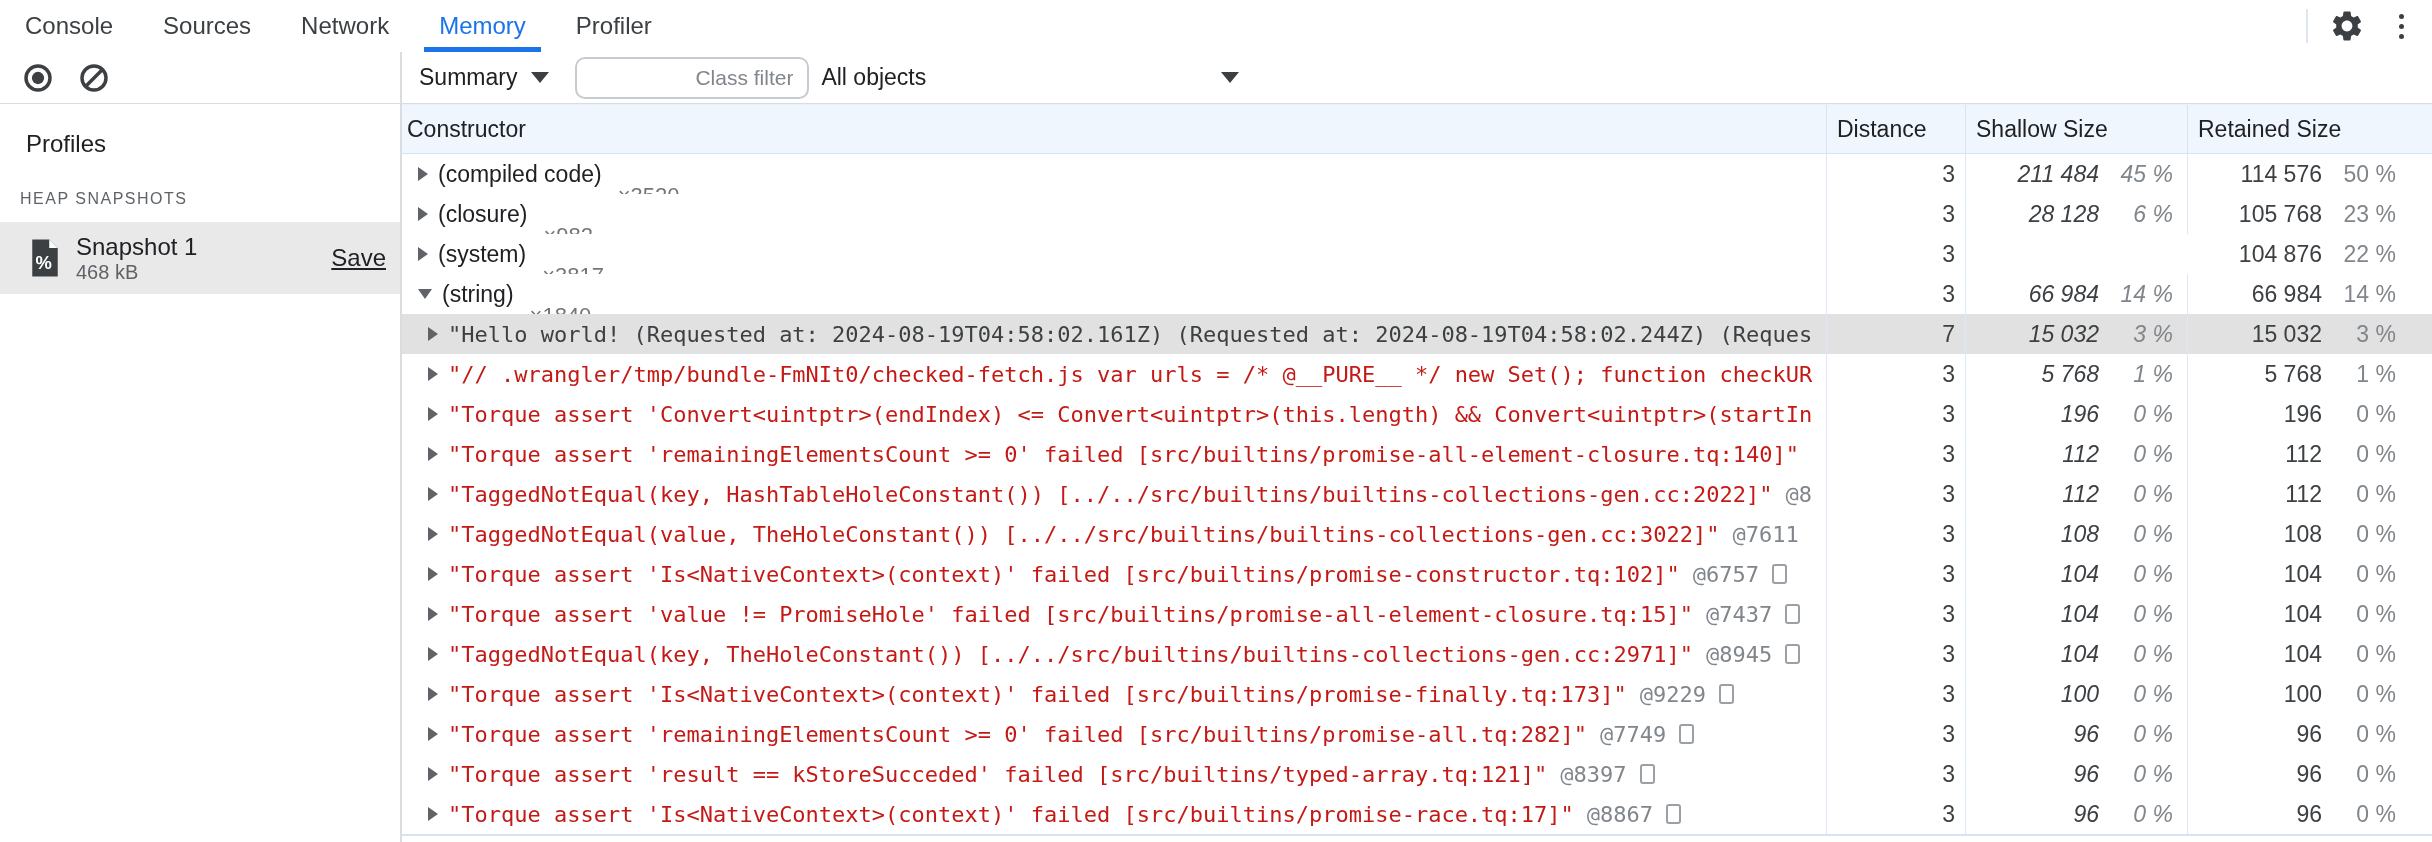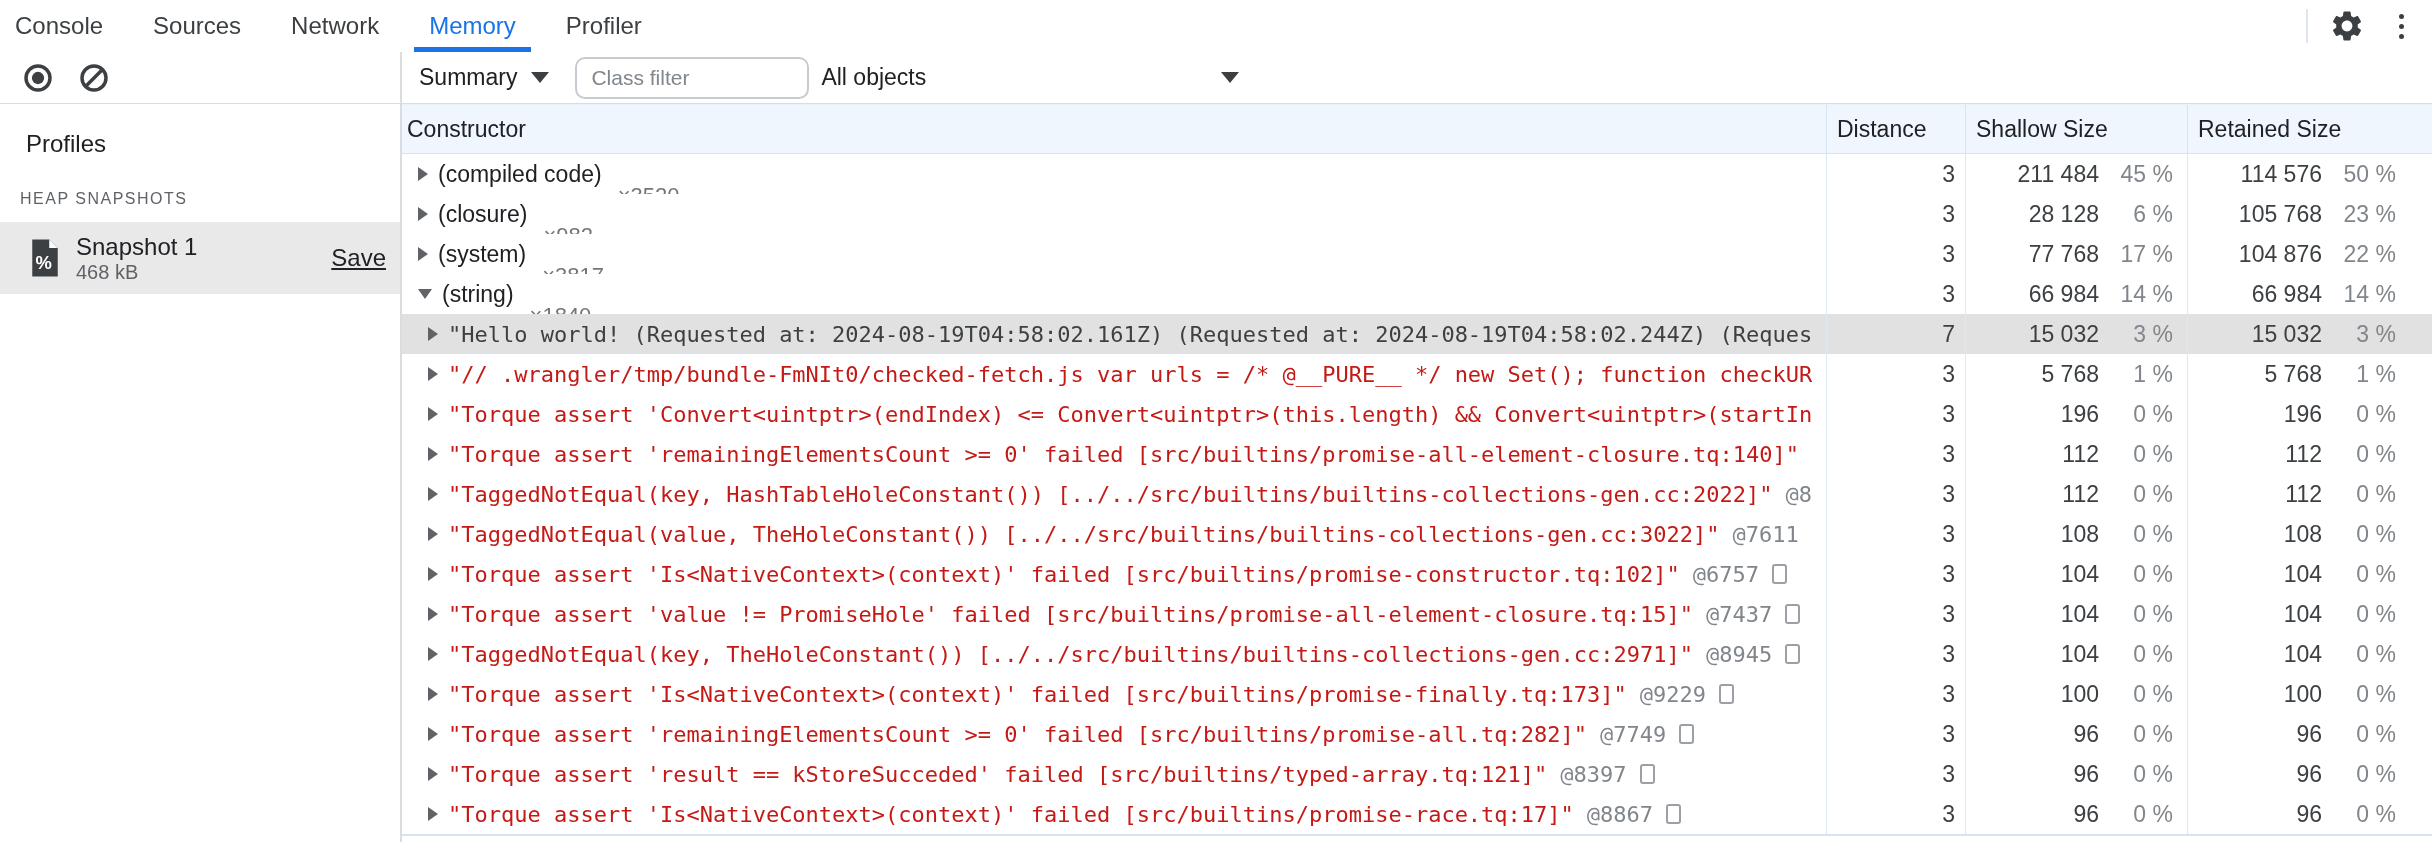--- a/index.html
+++ b/index.html
@@ -6,21 +6,21 @@
     --blue:#1a73e8; --text:#3c4043; --dark:#202124; --gray:#5f6368;
     --gray2:#80868b; --red:#c41a16; --line:#dce8f8; --hline:#d5e3f5;
     --headbg:#f0f6fd; --border:#dadce0; --sel:#e1e1e1; --sbsel:#e9e9e9;
   }
   *{margin:0;padding:0;box-sizing:border-box;}
   html,body{background:#fff;}
   body{font-family:"Liberation Sans",sans-serif;color:var(--text);}
   .devtools{width:2432px;height:842px;background:#fff;overflow:hidden;display:flex;flex-direction:column;}
 
   
-  .tabbar{height:52px;flex:none;display:flex;align-items:center;background:#fff;}
+  .tabbar{height:52px;flex:none;display:flex;align-items:center;padding-left:10px;background:#fff;}
   .tab{height:52px;line-height:52px;padding:0 15px;margin-right:20px;font-size:24px;color:var(--text);position:relative;cursor:pointer;white-space:nowrap;}
   .tab.active{color:var(--blue);}
   .tab.active::after{content:"";position:absolute;left:0;right:0;bottom:0;height:5px;background:var(--blue);}
   .tabbar-spacer{flex:1;}
   .tabbar-divider{width:2px;height:34px;background:#dfe6ef;margin-right:16px;}
   .icon-btn{width:46px;height:46px;display:flex;align-items:center;justify-content:center;cursor:pointer;margin-right:8px;}
   .kebab{display:flex;flex-direction:column;gap:5px;align-items:center;}
   .kebab i{width:5px;height:5px;border-radius:50%;background:#3c4043;display:block;}
 
   
@@ -36,21 +36,21 @@
   .snapshot-icon{width:34px;height:40px;margin-right:14px;flex:none;}
   .snapshot-meta{flex:1;min-width:0;}
   .snapshot-name{font-size:24px;color:var(--dark);line-height:28px;}
   .snapshot-size{font-size:20px;color:var(--gray);line-height:22px;}
   .save-link{font-size:24px;color:var(--dark);text-decoration:underline;cursor:pointer;}
 
   
   .main-toolbar{height:52px;flex:none;border-bottom:1px solid var(--border);display:flex;align-items:center;padding-left:17px;}
   .select-pill{display:flex;align-items:center;font-size:23px;color:var(--dark);cursor:pointer;}
   .select-arrow{width:0;height:0;border-left:9px solid transparent;border-right:9px solid transparent;border-top:11px solid #3c4043;margin-left:14px;}
-  .class-filter{margin-left:26px;width:234px;height:42px;border:2px solid #c6cbd1;border-radius:10px;font-size:21px;padding:0 14px;color:var(--dark);outline:none;font-family:"Liberation Sans",sans-serif;}
+  .class-filter{margin-left:26px;width:234px;height:42px;border:2px solid #c6cbd1;border-radius:10px;font-size:21px;padding:0 14px;color:var(--dark);outline:none;font-family:"Liberation Sans",sans-serif;text-align:right;}
   .class-filter::placeholder{color:var(--gray2);}
   .objects-select{margin-left:12px;width:418px;display:flex;align-items:center;justify-content:space-between;font-size:23px;color:var(--dark);cursor:pointer;}
 
   
   .grid{flex:1;display:flex;flex-direction:column;min-height:0;}
   .grid-header{height:50px;flex:none;background:var(--headbg);border-bottom:1px solid var(--hline);border-top:1px solid #e9f1fb;display:flex;font-size:23px;color:var(--dark);}
   .gh-cell{display:flex;align-items:center;cursor:pointer;}
   .col-constructor{width:1424px;flex:none;padding-left:5px;min-width:0;}
   .col-distance{width:139px;flex:none;border-left:1px solid var(--line);}
   .col-shallow{width:222px;flex:none;border-left:1px solid var(--line);}
@@ -66,21 +66,21 @@
   .tri-right{border-top:7px solid transparent;border-bottom:7px solid transparent;border-left:10px solid var(--gray);}
   .tri-down{border-left:7px solid transparent;border-right:7px solid transparent;border-top:10px solid var(--gray);}
   .group-name{font-size:23px;color:var(--dark);}
   .count{font-size:22px;color:#757575;margin-left:16px;margin-top:43px;}
   .mono-text{font-family:"DejaVu Sans Mono",monospace;font-size:22px;color:var(--red);white-space:pre;}
   .row.selected .mono-text{color:var(--text);}
   .obj-id{font-family:"DejaVu Sans Mono",monospace;font-size:22px;color:var(--gray2);margin-left:13px;white-space:pre;flex:none;}
   .box-icon{width:15px;height:20px;border:2px solid #9aa0a6;border-radius:3px;margin-left:13px;flex:none;}
   .num-cell{justify-content:flex-end;font-size:23px;color:var(--text);}
   .col-distance.num-cell{padding-right:10px;}
-  .col-shallow.num-cell{padding-right:14px;}
+  .col-shallow.num-cell{padding-right:14px;font-style:italic;}
   .col-retained.num-cell{padding-right:36px;}
   .pct{width:74px;text-align:right;color:var(--gray2);flex:none;}
 </style>
 </head>
 <body>
 
 <div class="devtools">
 
   <div class="tabbar">
     <div class="tab">Console</div>
@@ -204,24 +204,20 @@
             </div>
             <div class="row">
               <div class="cell col-constructor ctor">
                 <div class="tri tri-right"></div>
                 <div class="group-name">(system)</div>
                 <div class="count">×3817</div>
               </div>
               <div class="cell col-distance num-cell">
                 <div>3</div>
               </div>
-              <div class="cell col-shallow num-cell">
-                <div>77 768</div>
-                <div class="pct">17 %</div>
-              </div>
               <div class="cell col-retained num-cell">
                 <div>104 876</div>
                 <div class="pct">22 %</div>
               </div>
             </div>
             <div class="row">
               <div class="cell col-constructor ctor">
                 <div class="tri tri-down"></div>
                 <div class="group-name">(string)</div>
                 <div class="count">×1840</div>

